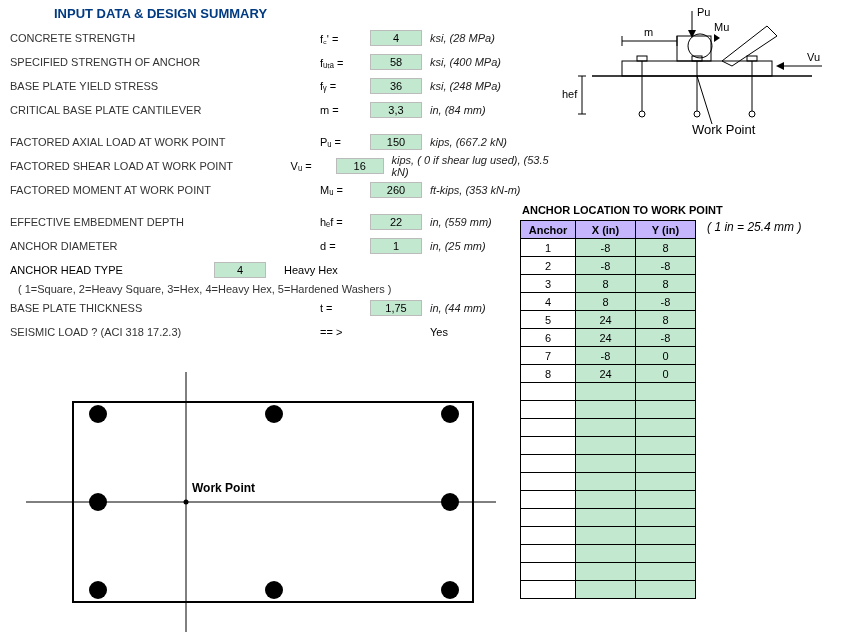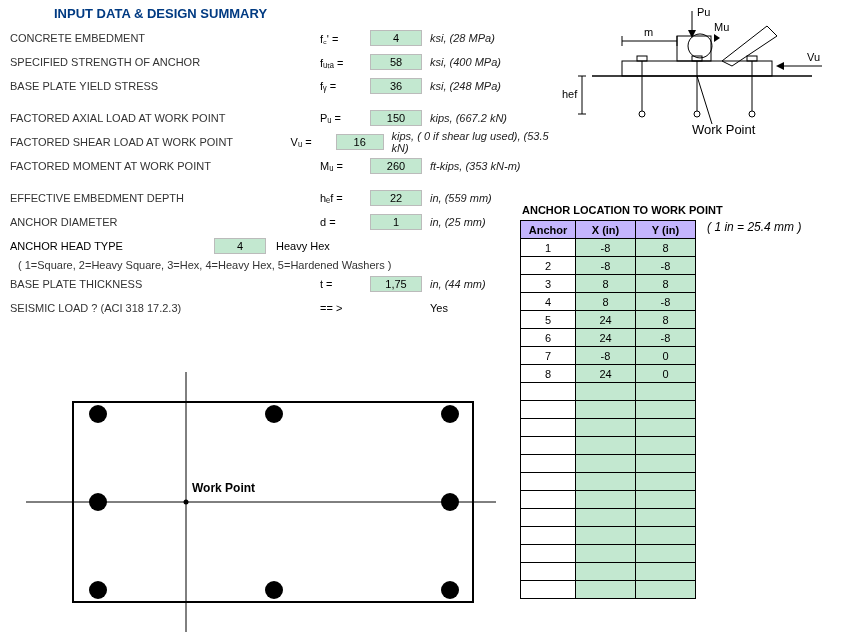--- a/index.html
+++ b/index.html
@@ -81,40 +81,46 @@
   }
 </style>
 </head>
 <body>
 
 <div class="top-area">
   <div class="left-col">
     <div class="title">INPUT DATA &amp; DESIGN SUMMARY</div>
 
     <div class="row">
-      <div class="label">CONCRETE EMBEDMENT</div>
+      <div class="label">CONCRETE STRENGTH</div>
       <div class="sym">f꜀' =</div>
       <div class="val">4</div>
       <div class="unit">ksi, (28 MPa)</div>
     </div>
 
     <div class="row">
       <div class="label">SPECIFIED STRENGTH OF ANCHOR</div>
       <div class="sym">fᵤₜₐ =</div>
       <div class="val">58</div>
       <div class="unit">ksi, (400 MPa)</div>
     </div>
 
     <div class="row">
       <div class="label">BASE PLATE YIELD STRESS</div>
       <div class="sym">fᵧ =</div>
       <div class="val">36</div>
       <div class="unit">ksi, (248 MPa)</div>
     </div>
 
+    <div class="row">
+      <div class="label">CRITICAL BASE PLATE CANTILEVER</div>
+      <div class="sym">m =</div>
+      <div class="val">3,3</div>
+      <div class="unit">in, (84 mm)</div>
+    </div>
 
     <div class="spacer"></div>
 
     <div class="row">
       <div class="label">FACTORED AXIAL LOAD AT WORK POINT</div>
       <div class="sym">Pᵤ =</div>
       <div class="val">150</div>
       <div class="unit">kips, (667.2 kN)</div>
     </div>
 
@@ -144,21 +150,21 @@
     <div class="row">
       <div class="label">ANCHOR DIAMETER</div>
       <div class="sym">d =</div>
       <div class="val">1</div>
       <div class="unit">in, (25 mm)</div>
     </div>
 
     <div class="row">
       <span style="width:200px">ANCHOR HEAD TYPE</span>
       <span class="inline-val">4</span>
-      <span style="margin-left:6px">Heavy Hex</span>
+      <span style="margin-left:14px">Heavy Hex</span>
     </div>
 
     <div class="note">( 1=Square, 2=Heavy Square, 3=Hex, 4=Heavy Hex, 5=Hardened Washers )</div>
 
     <div class="row">
       <div class="label">BASE PLATE THICKNESS</div>
       <div class="sym">t =</div>
       <div class="val">1,75</div>
       <div class="unit">in, (44 mm)</div>
     </div>

